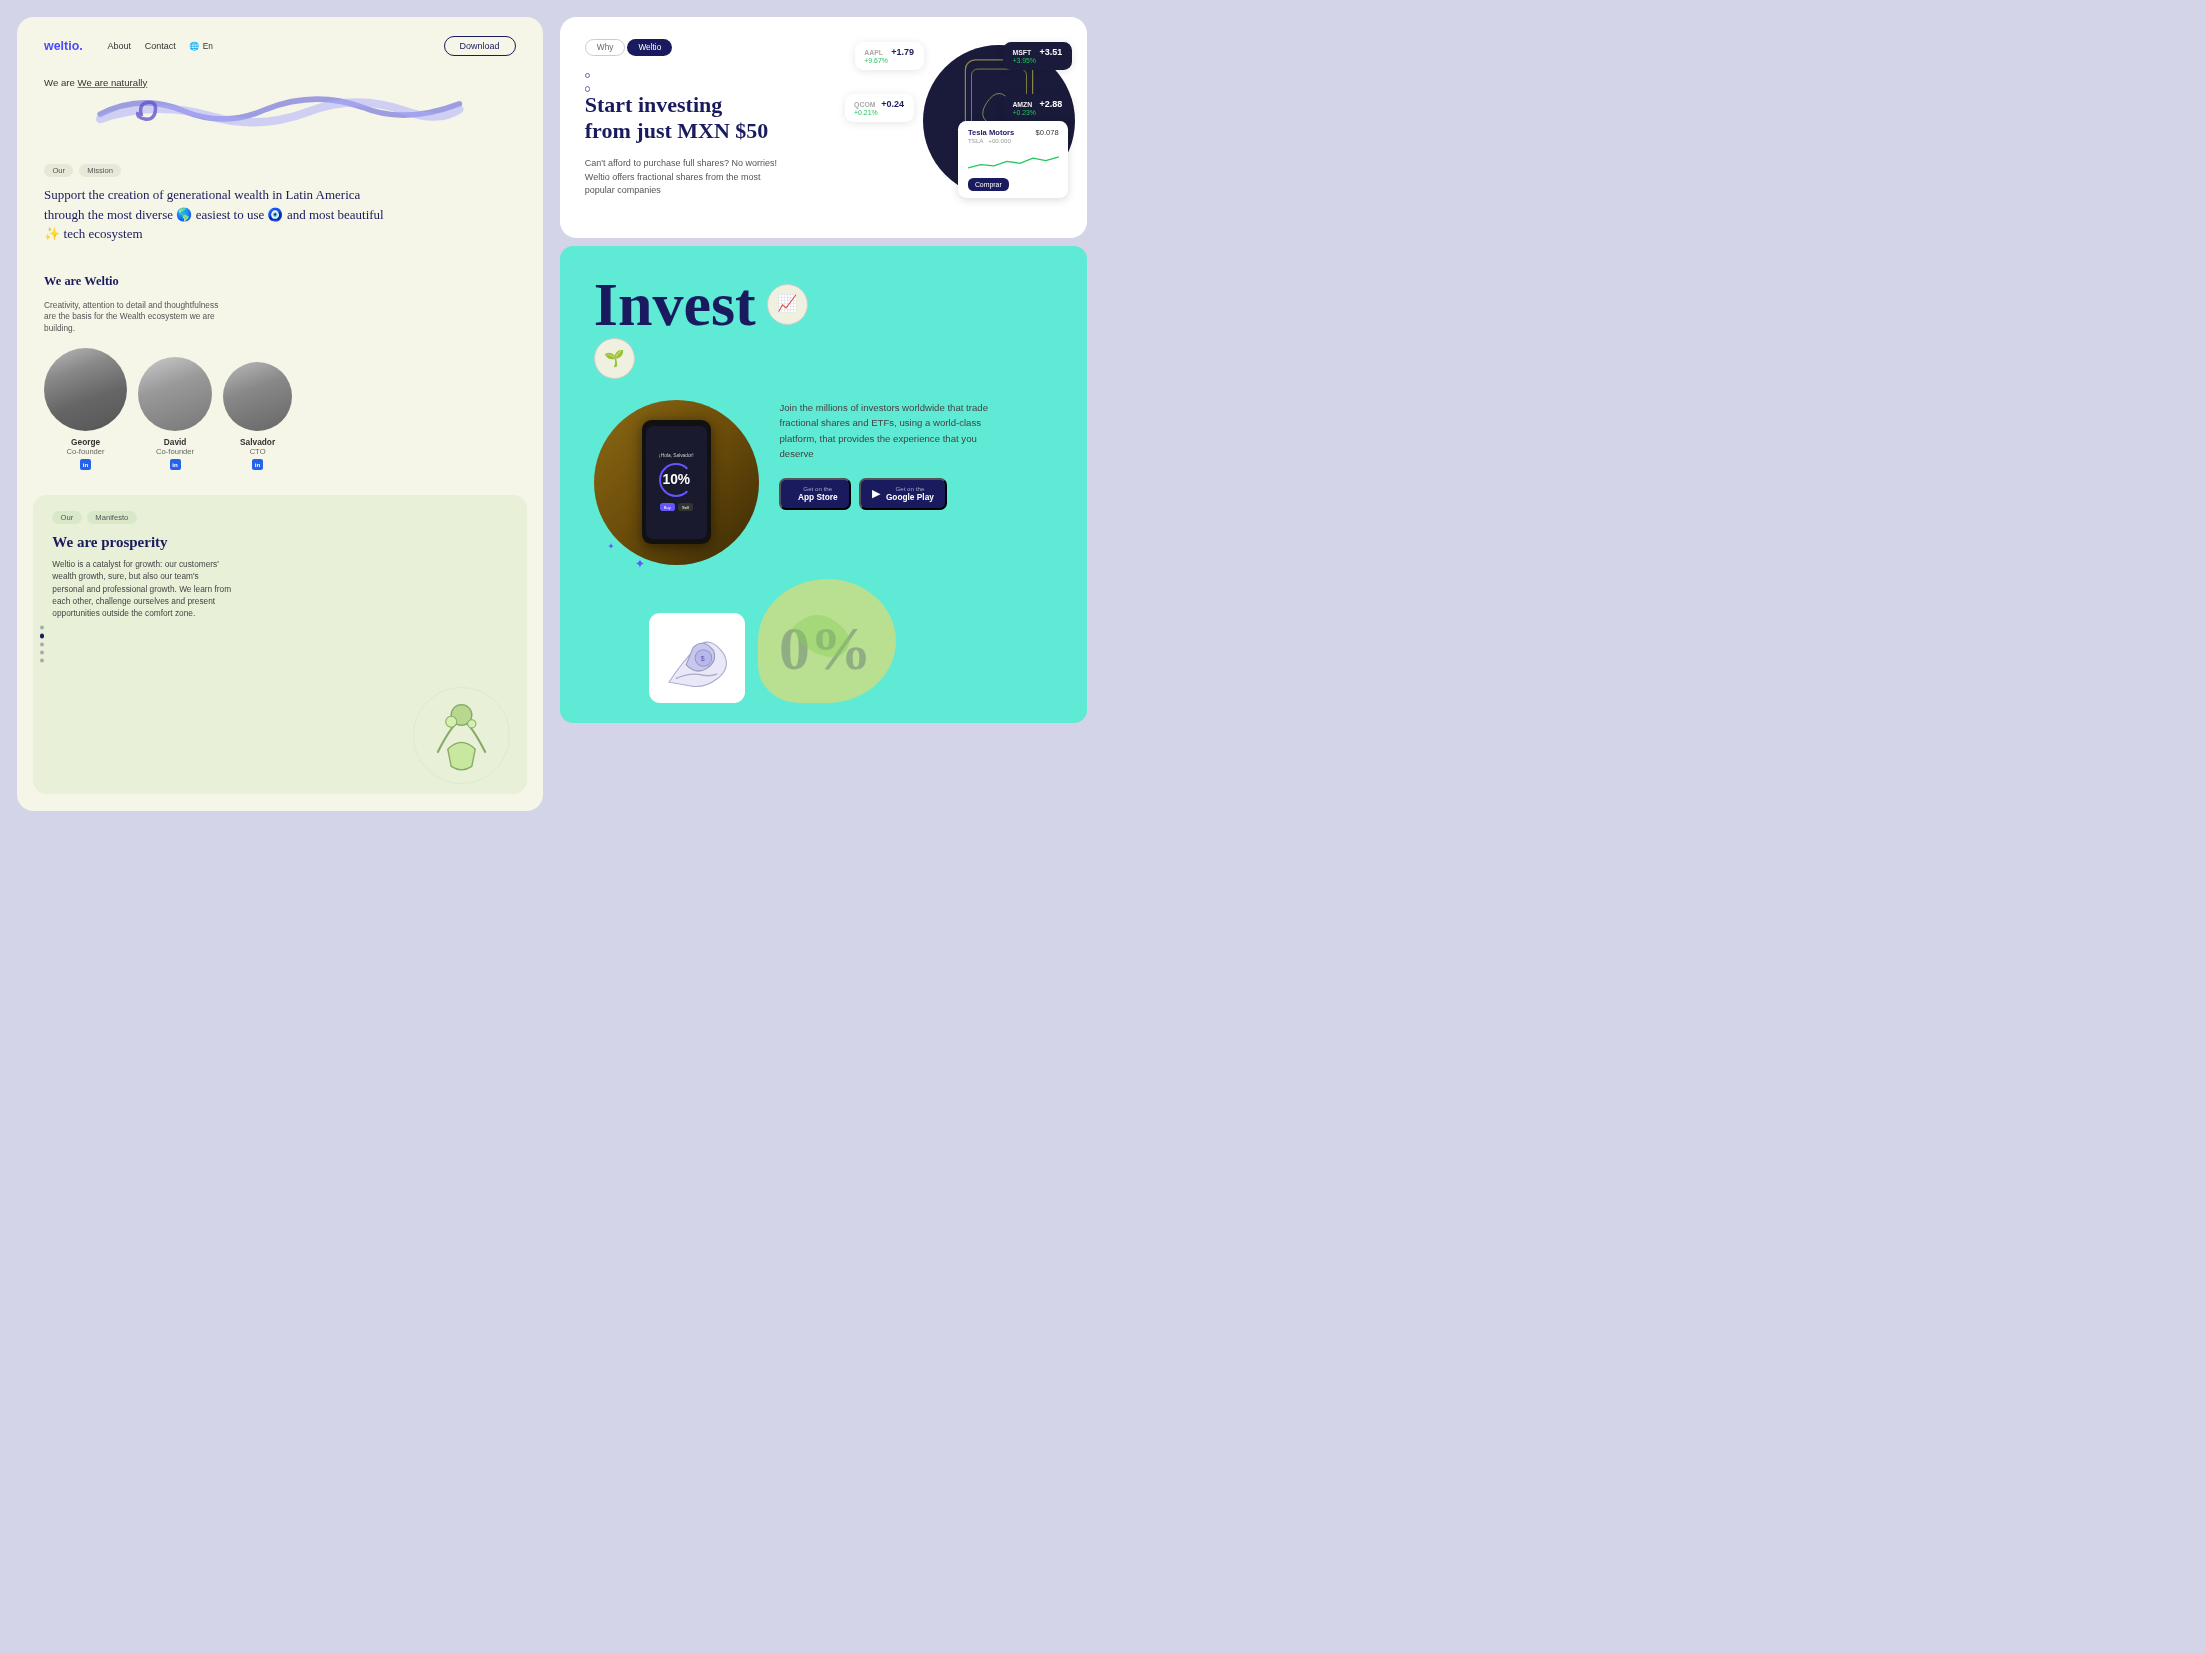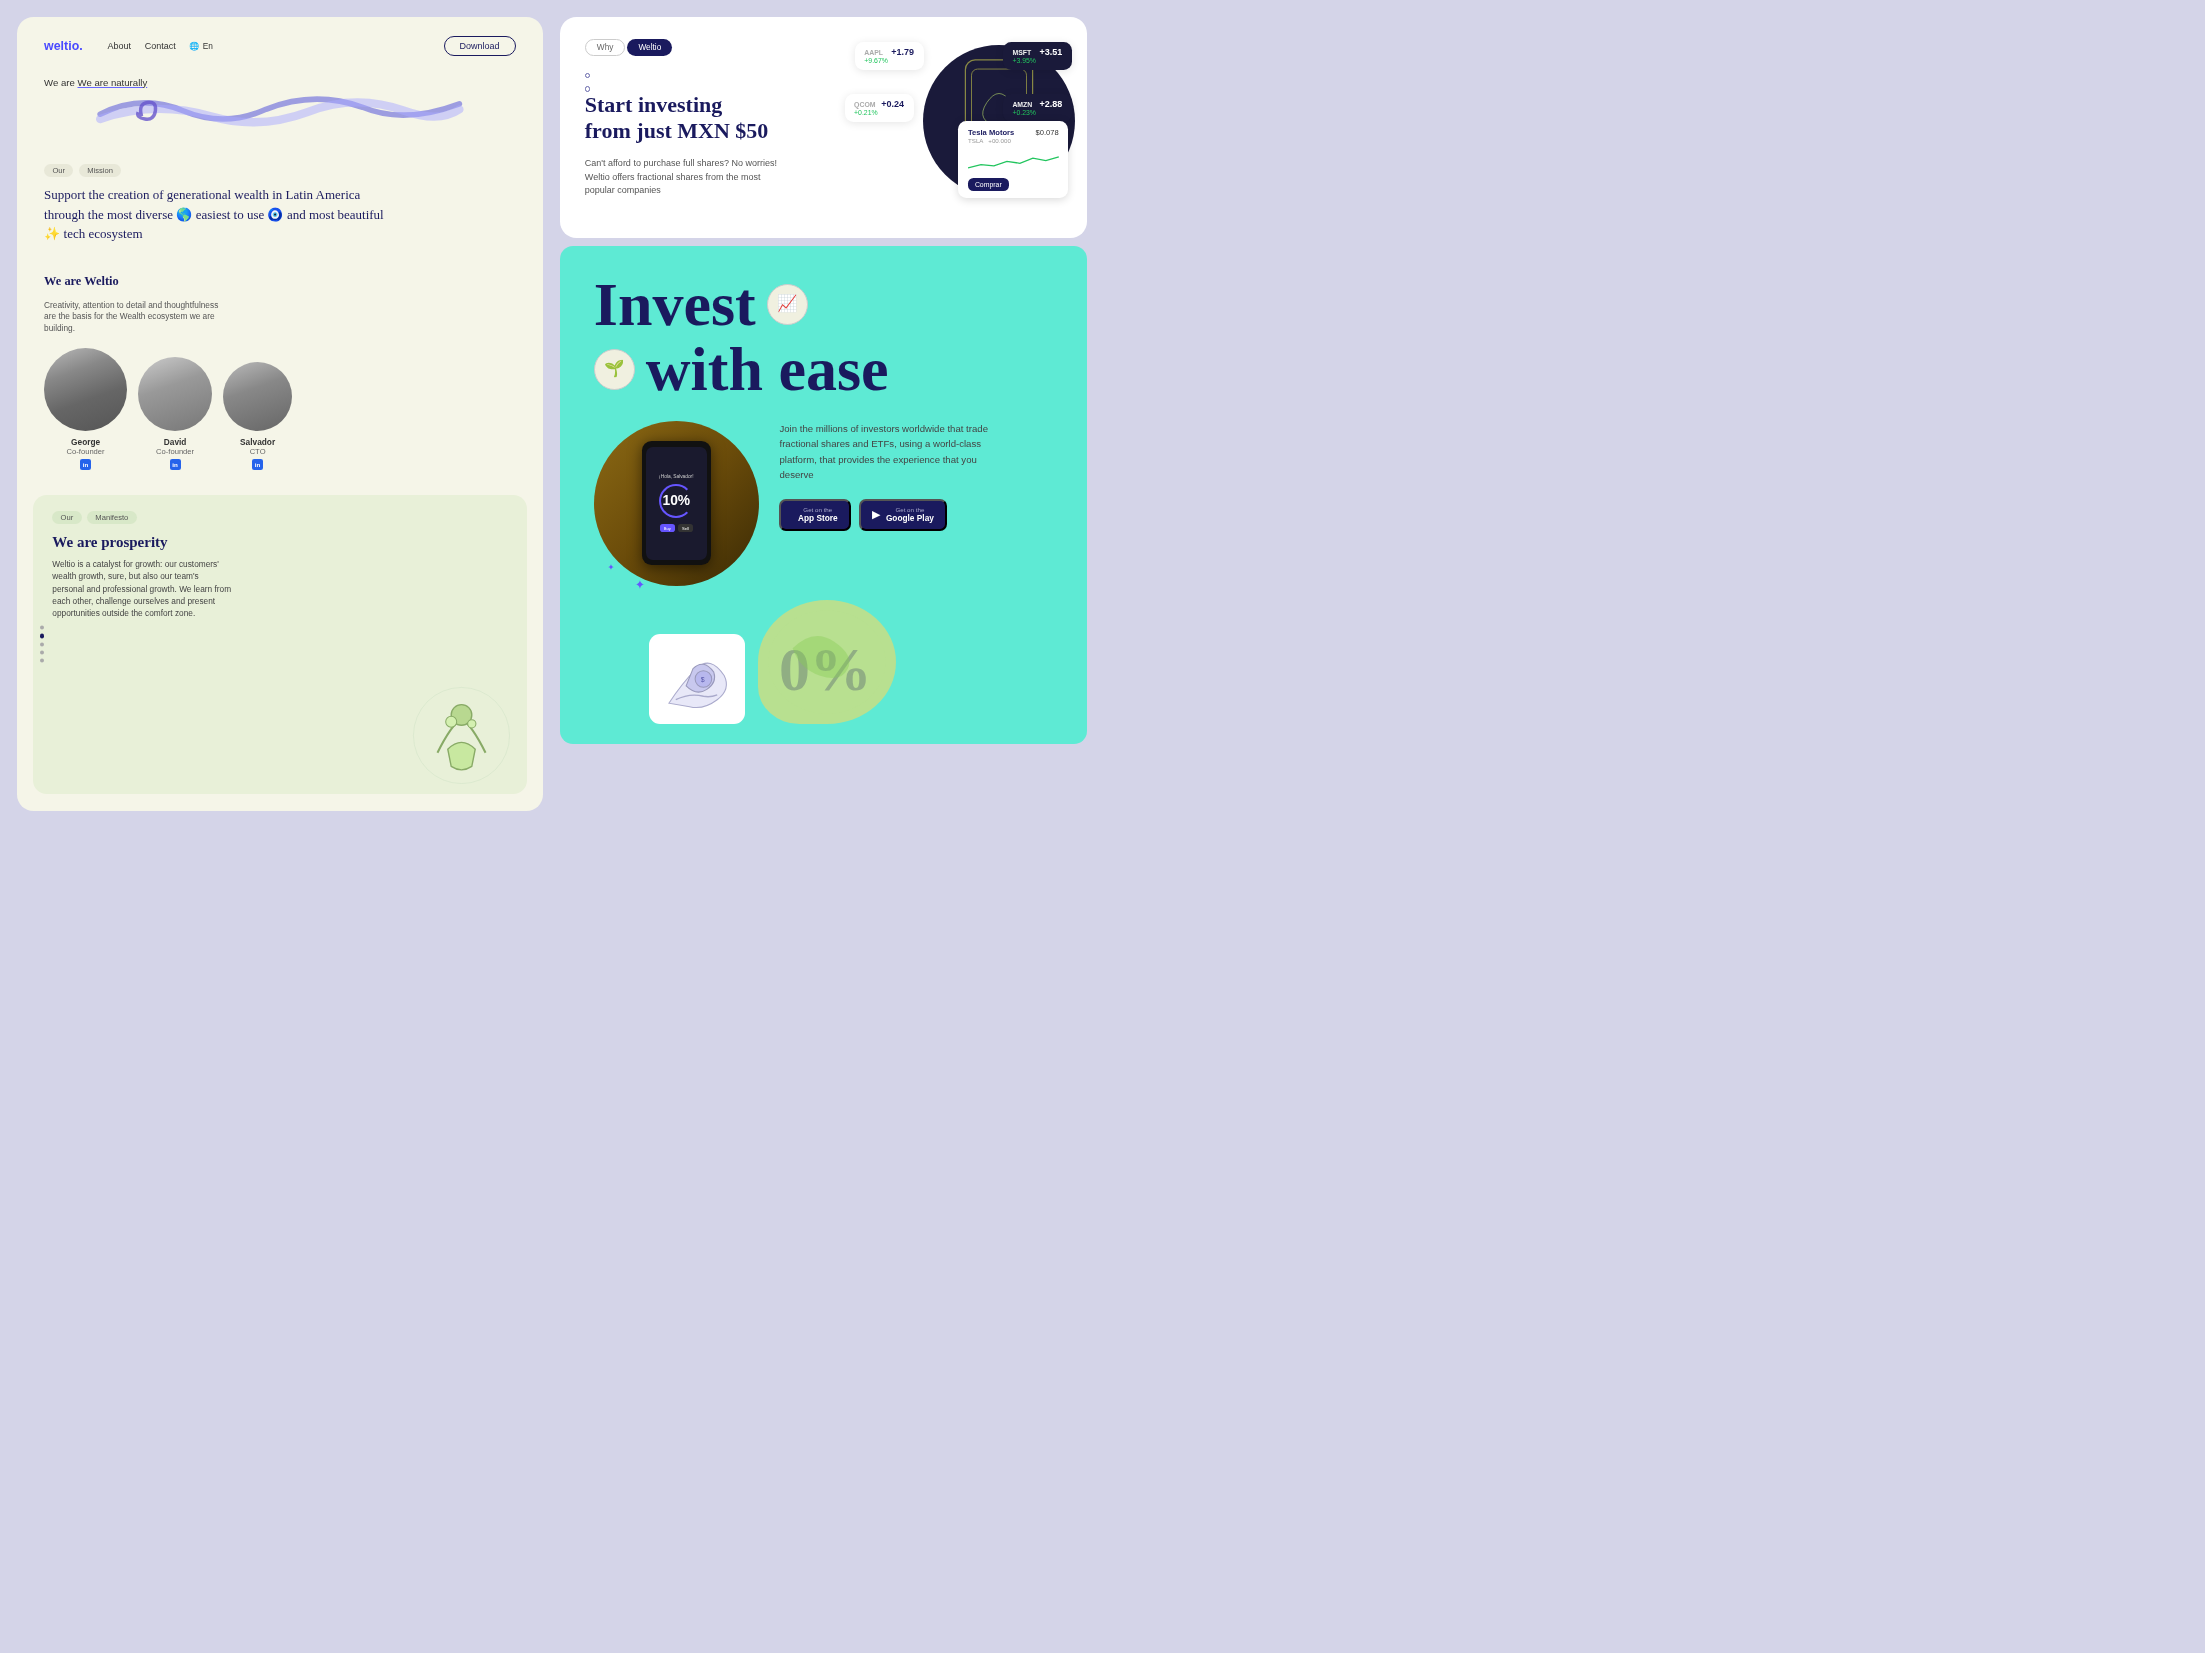--- a/index.html
+++ b/index.html
@@ -797,21 +797,20 @@
   </div>
 
   <div class="invest-section">
 
     <div class="invest-title-row">
       <div class="invest-title">Invest</div>
       <div class="invest-icon">📈</div>
     </div>
     <div class="invest-title-row" style="margin-top:2.8px;">
       <div class="invest-icon">🌱</div>
-      <div class="invest-title">with ease</div>
     </div>
 
     <div class="invest-content">
 
       <div style="position:relative;">
         <div class="invest-phone-circle">
           <div class="phone-illustration">
             <div class="phone-mock">
               <div class="phone-screen">
                 <div class="phone-greeting">¡Hola, Salvador!</div>

